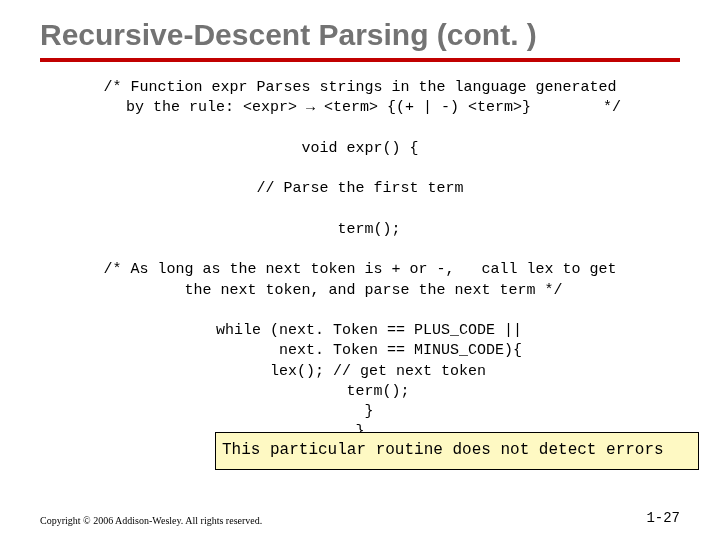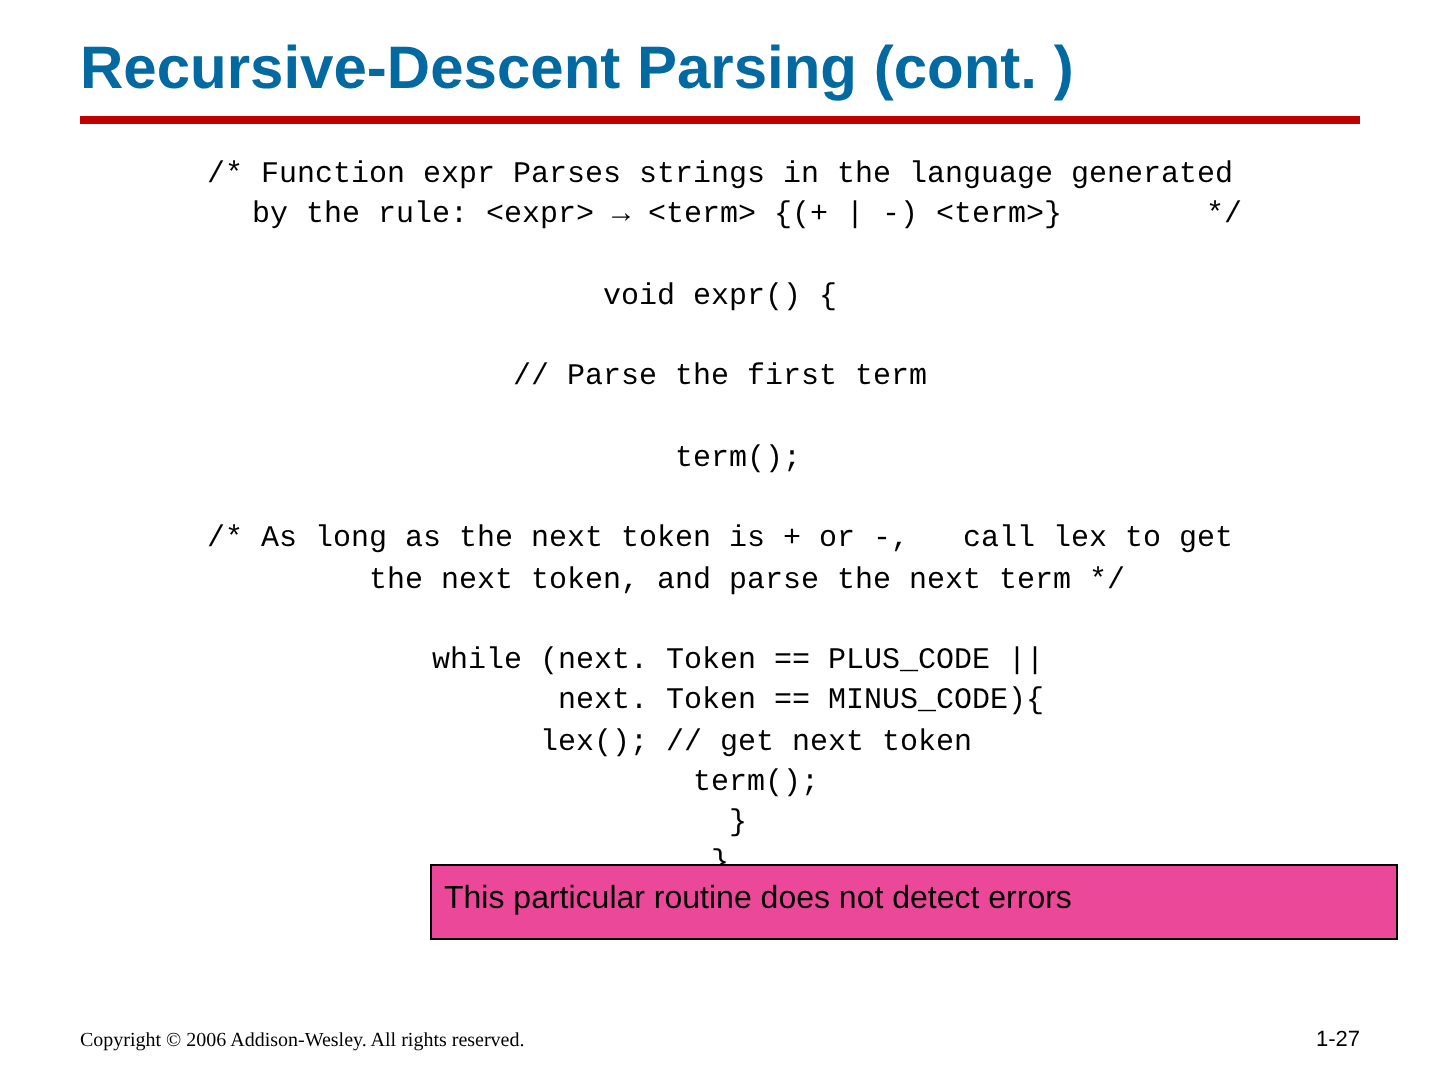--- a/index.html
+++ b/index.html
@@ -15,21 +15,21 @@
   .slide {
     padding: 10px 40px 0 40px;
     position: relative;
     height: 100%;
     box-sizing: border-box;
   }
   .title {
     font-family: "Trebuchet MS", "Arial", sans-serif;
     font-weight: bold;
     font-size: 30px;
-    color: #0369a1;
+    color: #737373;
     margin: 8px 0 6px 0;
   }
   .redline {
     border: 0;
     border-top: 4px solid #c10000;
     margin: 0 0 16px 0;
   }
   .code {
     font-family: "Courier New", monospace;
     font-size: 15px;
@@ -37,43 +37,43 @@
     line-height: 1.35;
     color: #000;
     text-align: center;
   }
   .callout {
     position: absolute;
     left: 215px;
     top: 432px;
     width: 470px;
     border: 1px solid #000;
-    background: #ec4899;
-    font-family: Liberation Sans, sans-serif;
+    background: #fef9c3;
+    font-family: Liberation Mono, monospace;
     font-size: 16px;
     padding: 3px 6px 4px 6px;
     line-height: 1.3;
   }
   .callout p {
     margin: 4px 0;
   }
   .footer {
     position: absolute;
     left: 40px;
     bottom: 14px;
     font-family: Liberation Serif, serif;
     font-size: 10px;
     color: #000;
   }
   .pagenum {
     position: absolute;
     right: 40px;
     bottom: 14px;
-    font-family: Liberation Sans, sans-serif;
-    font-size: 11px;
+    font-family: Liberation Mono, monospace;
+    font-size: 14px;
     color: #000;
   }
 </style>
 </head>
 <body>
 
 <div class="slide">
   <div class="title">Recursive-Descent Parsing (cont. )</div>
   <hr class="redline">
 

